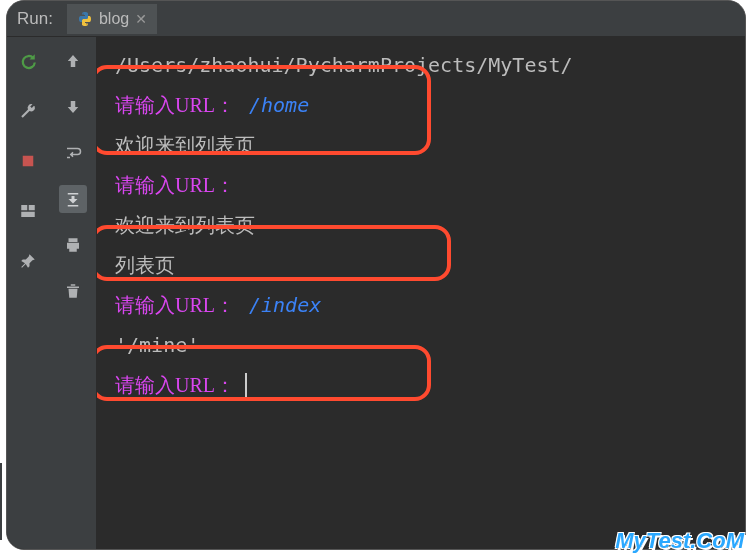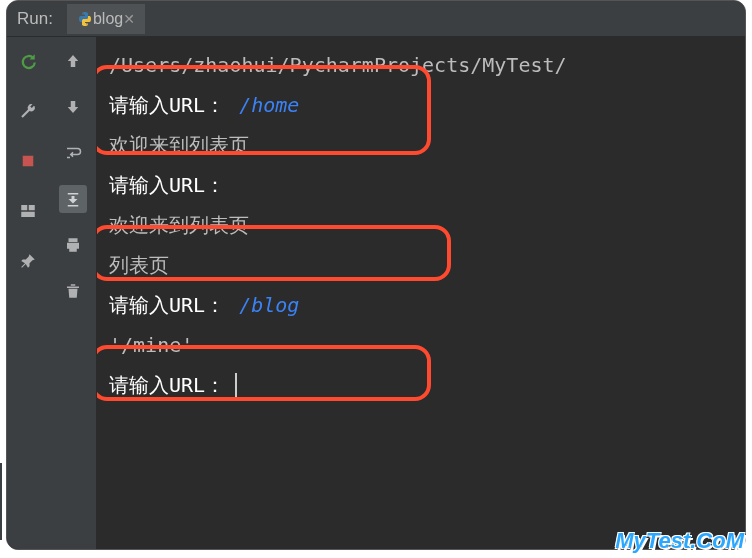--- a/index.html
+++ b/index.html
@@ -9,37 +9,37 @@
     font-family: "Menlo", "Consolas", monospace;
     overflow: hidden;
     position: relative;
   }
   .ide {
     position: absolute;
     left: 6px; top: 0;
     width: 740px; height: 550px;
     background: #3c3f41;
     border: 1px solid #555;
-    border-radius: 12px;
+    border-radius: 18px;
     overflow: hidden;
     display: flex;
     flex-direction: column;
   }
   .tab-bar {
     height: 36px;
     background: #3c3f41;
     border-bottom: 1px solid #2b2b2b;
     display: flex;
     align-items: center;
     padding: 0 10px;
     gap: 14px;
   }
   .run-label { color: #bbb; font-size: 17px; font-family: sans-serif; }
   .tab {
-    display: flex; align-items: center; 
+    display: flex; align-items: center; gap: 6px;
     background: #4e5254;
     padding: 4px 10px;
     border-radius: 0;
     color: #bbb;
     font-size: 16px;
     font-family: sans-serif;
     height: 30px;
   }
   .tab .py-icon {
     width: 16px; height: 16px;
@@ -82,23 +82,23 @@
   .console {
     flex: 1;
     padding: 8px 4px 8px 12px;
     font-size: 20px;
     line-height: 40px;
     color: #bcbcbc;
     position: relative;
     white-space: nowrap;
     overflow: hidden;
   }
-  .line { height: 40px; display: flex; align-items: center; }
+  .line { height: 40px; display: flex; align-items: center; margin-left: 6px; }
   .path-txt { color: #bcbcbc; }
-  .prompt-txt { color: #ffffff; }
+  .prompt-txt { color: #d946ef; font-family: Liberation Serif, serif; }
   .input-txt { color: #3b82f6; font-style: italic; padding-left: 14px; }
   .out-txt { color: #bcbcbc; }
   .caret {
     display: inline-block;
     width: 2px; height: 24px;
     background: #cccccc;
     margin-left: 10px;
     vertical-align: middle;
   }
   .hlbox {
@@ -241,21 +241,21 @@
           <span class="prompt-txt">请输入URL：</span>
         </div>
       <div class="line">
           <span class="out-txt">欢迎来到列表页</span>
         </div>
       <div class="line">
           <span class="out-txt">列表页</span>
         </div>
       <div class="line">
           <span class="prompt-txt">请输入URL：</span>
-          <span class="input-txt">/blog</span>
+          <span class="input-txt">/index</span>
         </div>
       <div class="line">
           <span class="out-txt">'/mine'</span>
         </div>
       <div class="line">
           <span class="prompt-txt">请输入URL：</span>
           <span class="caret"></span>
         </div>
 
       <div class="hlbox" style="left:-6px; top:28px; width:340px; height:90px;"></div>

